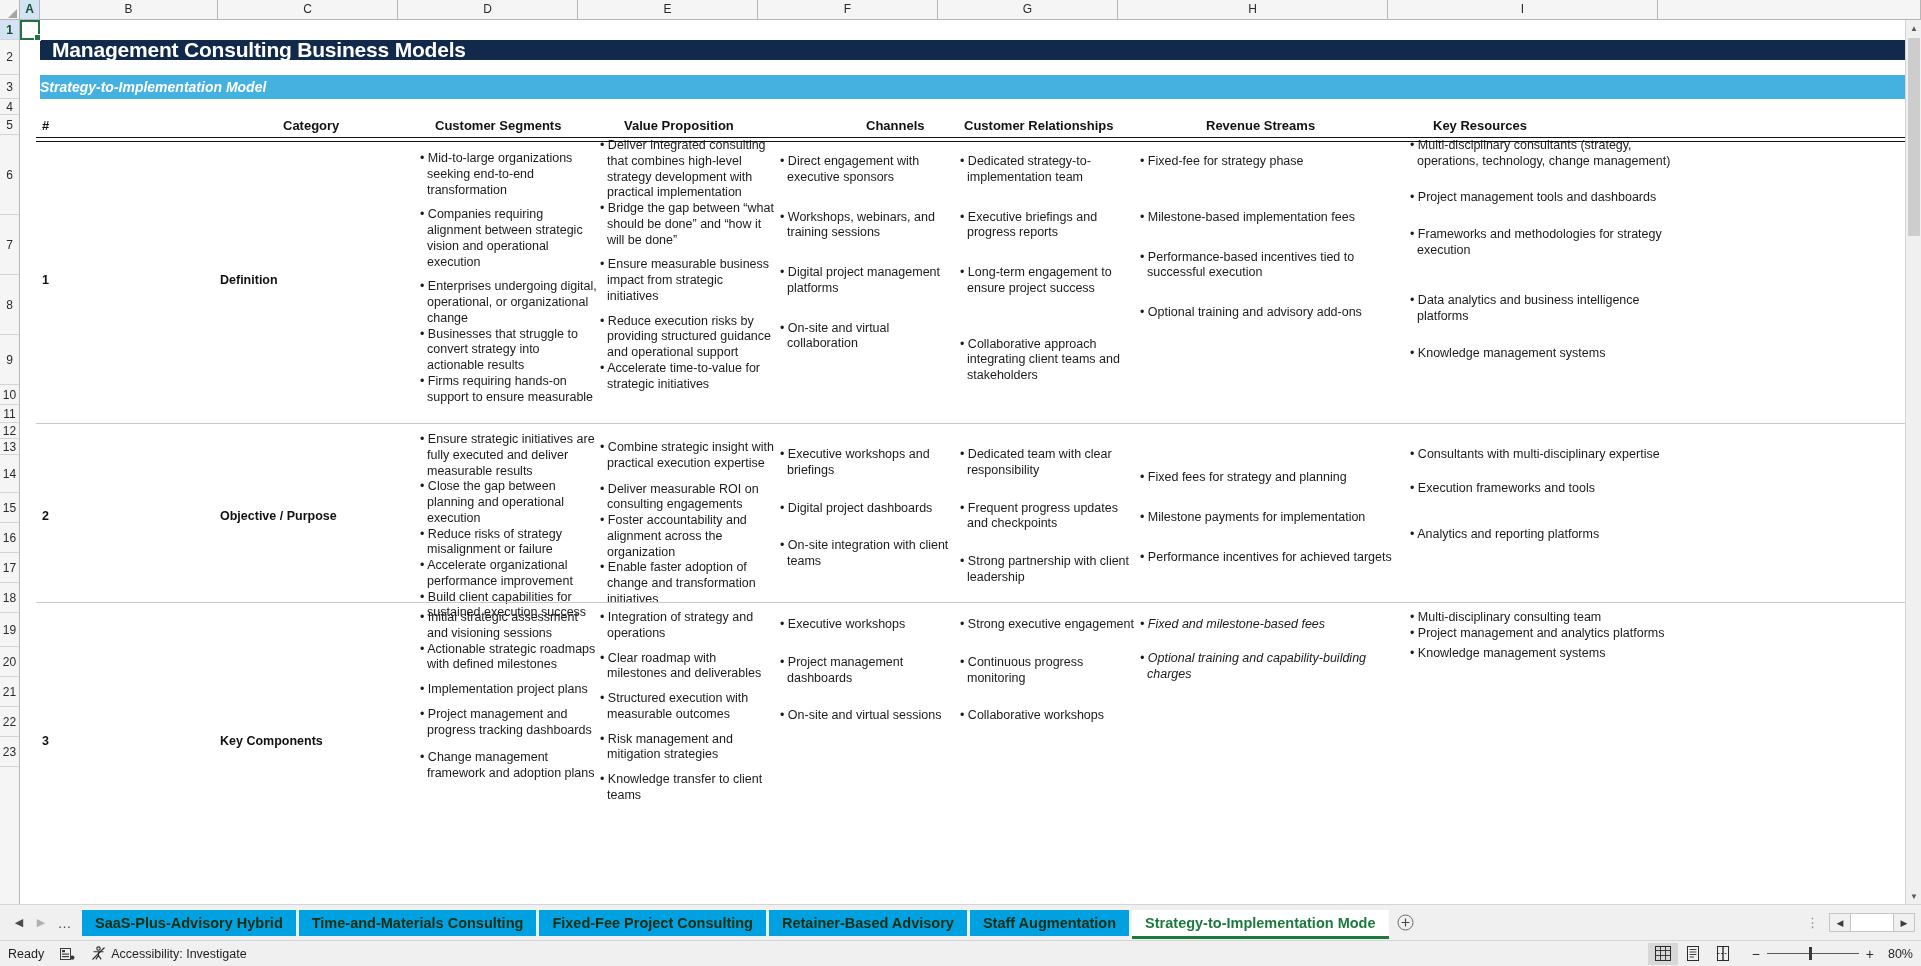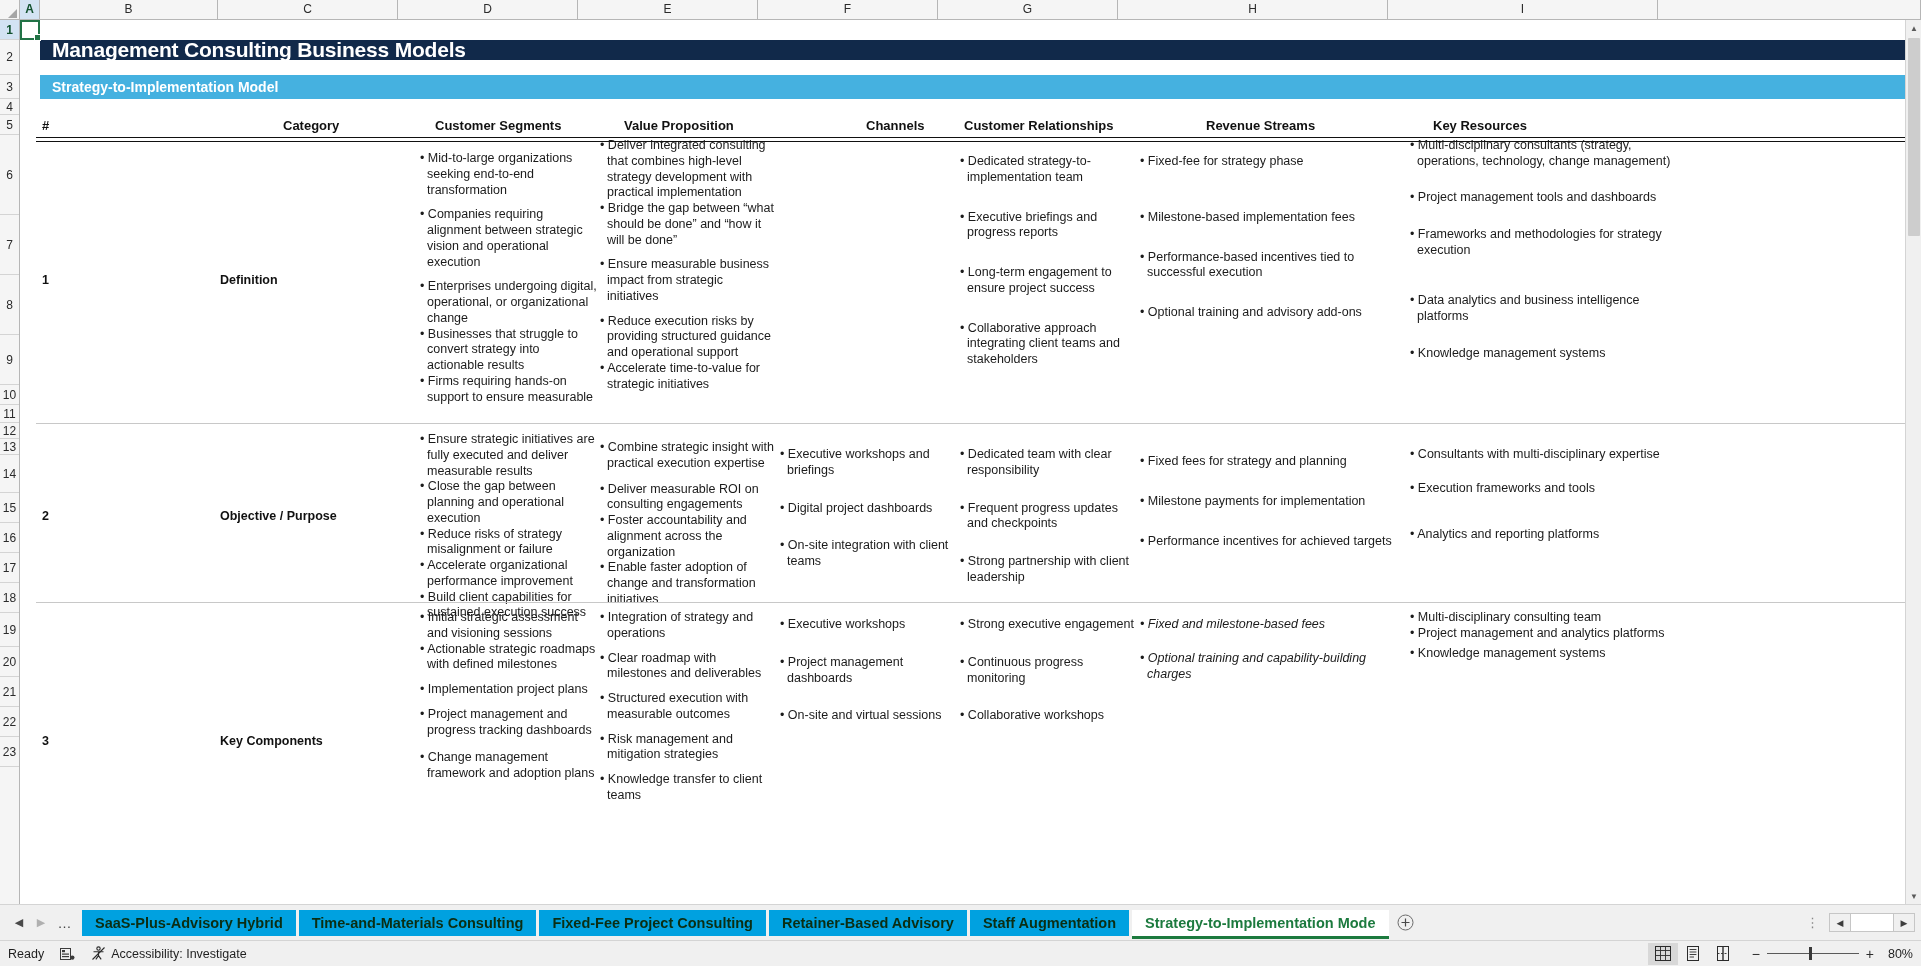--- a/index.html
+++ b/index.html
@@ -62,22 +62,22 @@
   }
 
   
   .banner-dark {
     position: absolute; background: #11294a; color: #ffffff;
     display: flex; align-items: center; padding-left: 12px;
     font-size: 21px; font-weight: bold; letter-spacing: -0.2px;
   }
   .banner-blue {
     position: absolute; background: #45b1e0; color: #ffffff;
-    display: flex; align-items: center; padding-left: 12px;
-    font-size: 14px; font-weight: bold;
+    display: flex; align-items: center; 
+    font-size: 14px; font-weight: bold; font-style: italic;
   }
 
   
   .hdr-label {
     position: absolute; font-size: 13px; font-weight: bold; color: #111;
     white-space: nowrap;
   }
   .hdr-rule { position: absolute; border-top: 1.5px solid #111; }
   .hdr-rule2 { position: absolute; border-top: 1px solid #111; }
   .row-rule { position: absolute; border-top: 1px solid #c8c8c8; }
@@ -239,25 +239,31 @@
       </div>
 
       <div class="blk" style="left:580px; top:118px; width:176px;">
         <p style="margin-bottom:0">• Deliver integrated consulting that combines high-level strategy development with practical implementation</p>
         <p>• Bridge the gap between “what should be done” and “how it will be done”</p>
         <p>• Ensure measurable business impact from strategic initiatives</p>
         <p style="margin-bottom:0">• Reduce execution risks by providing structured guidance and operational support</p>
         <p>• Accelerate time-to-value for strategic initiatives</p>
       </div>
 
+      <div class="blk" style="left:760px; top:134px; width:176px;">
+        <p style="margin-bottom:24px">• Direct engagement with executive sponsors</p>
+        <p style="margin-bottom:24px">• Workshops, webinars, and training sessions</p>
+        <p style="margin-bottom:24px">• Digital project management platforms</p>
+        <p>• On-site and virtual collaboration</p>
+      </div>
 
       <div class="blk" style="left:940px; top:134px; width:176px;">
         <p style="margin-bottom:24px">• Dedicated strategy-to-implementation team</p>
         <p style="margin-bottom:24px">• Executive briefings and progress reports</p>
-        <p style="margin-bottom:24px">• Long-term engagement to ensure project success</p>
+        <p style="margin-bottom:40px">• Long-term engagement to ensure project success</p>
         <p>• Collaborative approach integrating client teams and stakeholders</p>
       </div>
 
       <div class="blk" style="left:1120px; top:134px; width:265px;">
         <p style="margin-bottom:40px">• Fixed-fee for strategy phase</p>
         <p style="margin-bottom:24px">• Milestone-based implementation fees</p>
         <p style="margin-bottom:24px">• Performance-based incentives tied to successful execution</p>
         <p>• Optional training and advisory add-ons</p>
       </div>
 
@@ -294,21 +300,21 @@
         <p style="margin-bottom:22px">• Digital project dashboards</p>
         <p>• On-site integration with client teams</p>
       </div>
 
       <div class="blk" style="left:940px; top:427px; width:176px;">
         <p style="margin-bottom:22px">• Dedicated team with clear responsibility</p>
         <p style="margin-bottom:22px">• Frequent progress updates and checkpoints</p>
         <p>• Strong partnership with client leadership</p>
       </div>
 
-      <div class="blk" style="left:1120px; top:434px; width:265px;">
+      <div class="blk" style="left:1120px; top:450px; width:265px;">
         <p style="margin-bottom:24px">• Fixed fees for strategy and planning</p>
         <p style="margin-bottom:24px">• Milestone payments for implementation</p>
         <p>• Performance incentives for achieved targets</p>
       </div>
 
       <div class="blk" style="left:1390px; top:427px; width:270px;">
         <p style="margin-bottom:18px">• Consultants with multi-disciplinary expertise</p>
         <p style="margin-bottom:30px">• Execution frameworks and tools</p>
         <p>• Analytics and reporting platforms</p>
       </div>

